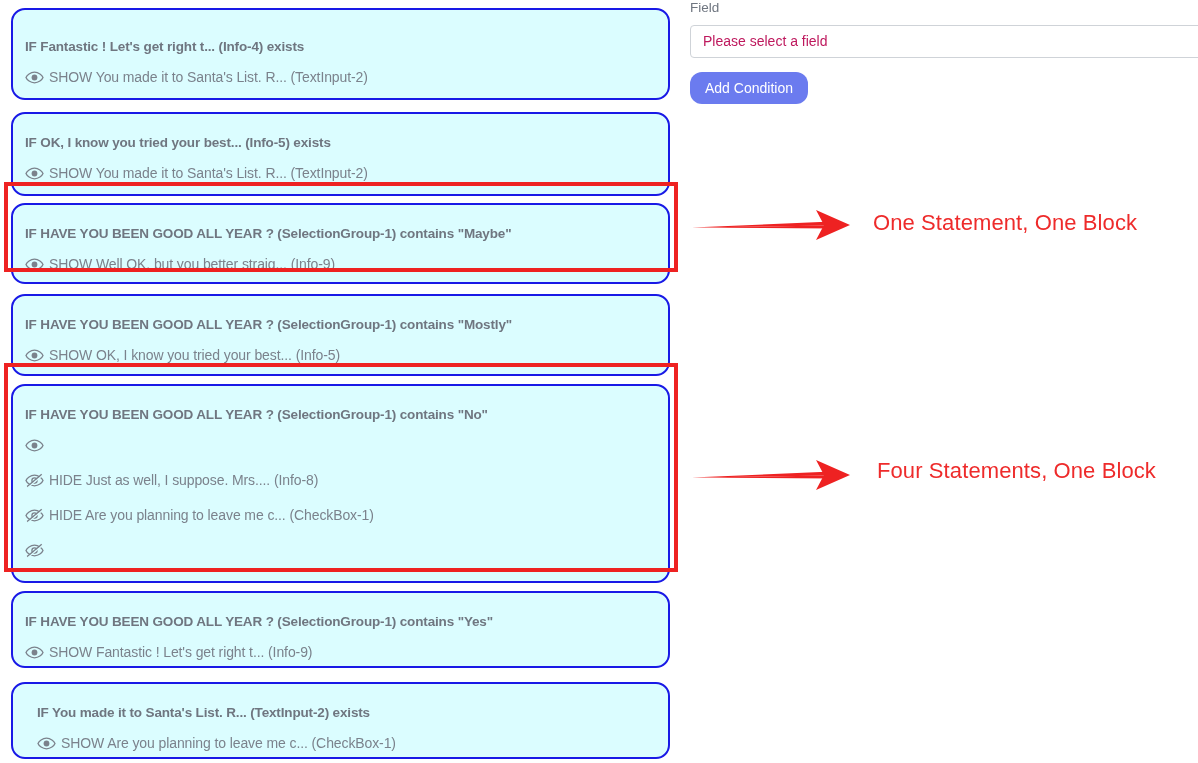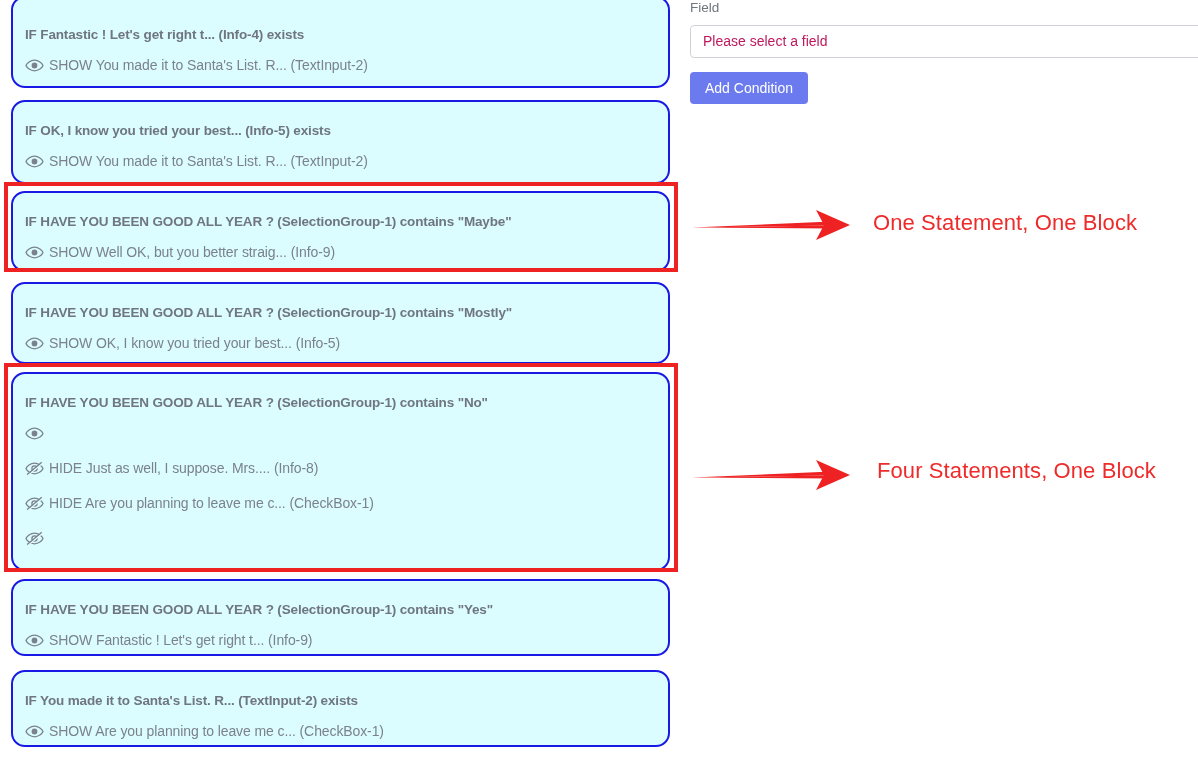--- a/index.html
+++ b/index.html
@@ -14,21 +14,21 @@
     position: relative;
     overflow: hidden;
     font-family: "Liberation Sans", sans-serif;
     -webkit-font-smoothing: antialiased;
   }
 
   
   #blocks-column {
     position: absolute;
     left: 0;
-    top: 4px;
+    top: 16px;
     width: 680px;
     height: 592px;
   }
 
   .condition-card {
     position: absolute;
     left: 11px;
     width: 659px;
     box-sizing: border-box;
     background: #dbfdff;
@@ -134,21 +134,21 @@
     margin-top: 14px;
     display: inline-flex;
     align-items: center;
     justify-content: center;
     height: 32px;
     padding: 0 15px;
     background: #6b7bef;
     color: #ffffff;
     font-size: 14px;
     border: none;
-    border-radius: 4px;
+    border-radius: 12px;
     cursor: pointer;
     font-family: "Liberation Sans", sans-serif;
   }
 </style>
 </head>
 <body>
 
 <div id="blocks-column">
     <div class="condition-card" id="block-info4-exists" style="top: -8px; height: 92px;">
       <div class="card-if-line" style="padding-top: 30px;">IF Fantastic ! Let's get right t... (Info-4) exists</div>
@@ -258,21 +258,21 @@
           <span class="statement-icon">
             <svg width="19" height="15" viewBox="0 0 19 15">
               <path d="M9.5 2.2C5.4 2.2 2.0 5.0 1.0 7.5c1.0 2.5 4.4 5.3 8.5 5.3s7.5-2.8 8.5-5.3C17.0 5.0 13.6 2.2 9.5 2.2z" fill="none" stroke="#7b828c" stroke-width="1.3"></path>
               <circle cx="9.5" cy="7.5" r="2.9" fill="#7b828c"></circle>
             </svg>
           </span>
           <span class="statement-text">SHOW Fantastic ! Let's get right t... (Info-9)</span>
         </div>
       </div>
     </div>
-    <div class="condition-card" id="block-textinput2-exists" style="top: 666px; height: 77px;">
+    <div class="condition-card" id="block-textinput2-exists" style="top: 666px; height: 77px; padding-left: 12px;">
       <div class="card-if-line" style="padding-top: 22px;">IF You made it to Santa's List. R... (TextInput-2) exists</div>
       <div class="card-statements">
         <div class="statement-row">
           <span class="statement-icon">
             <svg width="19" height="15" viewBox="0 0 19 15">
               <path d="M9.5 2.2C5.4 2.2 2.0 5.0 1.0 7.5c1.0 2.5 4.4 5.3 8.5 5.3s7.5-2.8 8.5-5.3C17.0 5.0 13.6 2.2 9.5 2.2z" fill="none" stroke="#7b828c" stroke-width="1.3"></path>
               <circle cx="9.5" cy="7.5" r="2.9" fill="#7b828c"></circle>
             </svg>
           </span>
           <span class="statement-text">SHOW Are you planning to leave me c... (CheckBox-1)</span>

